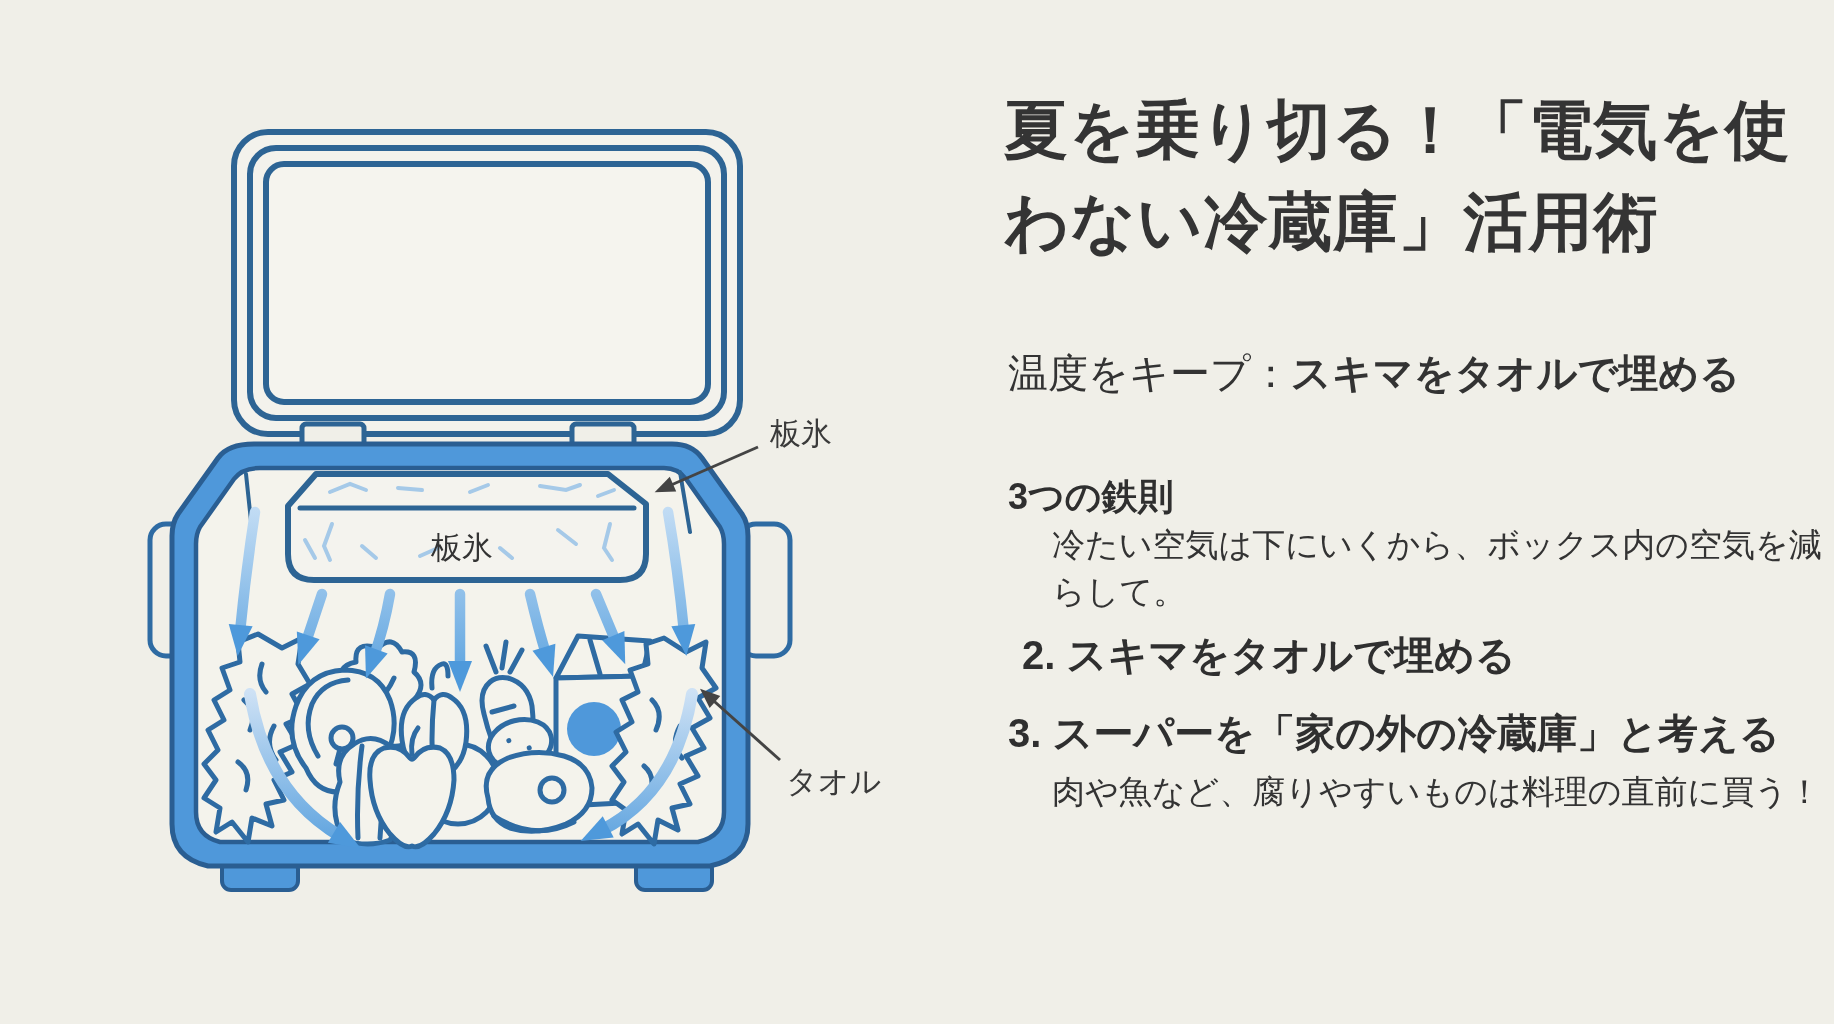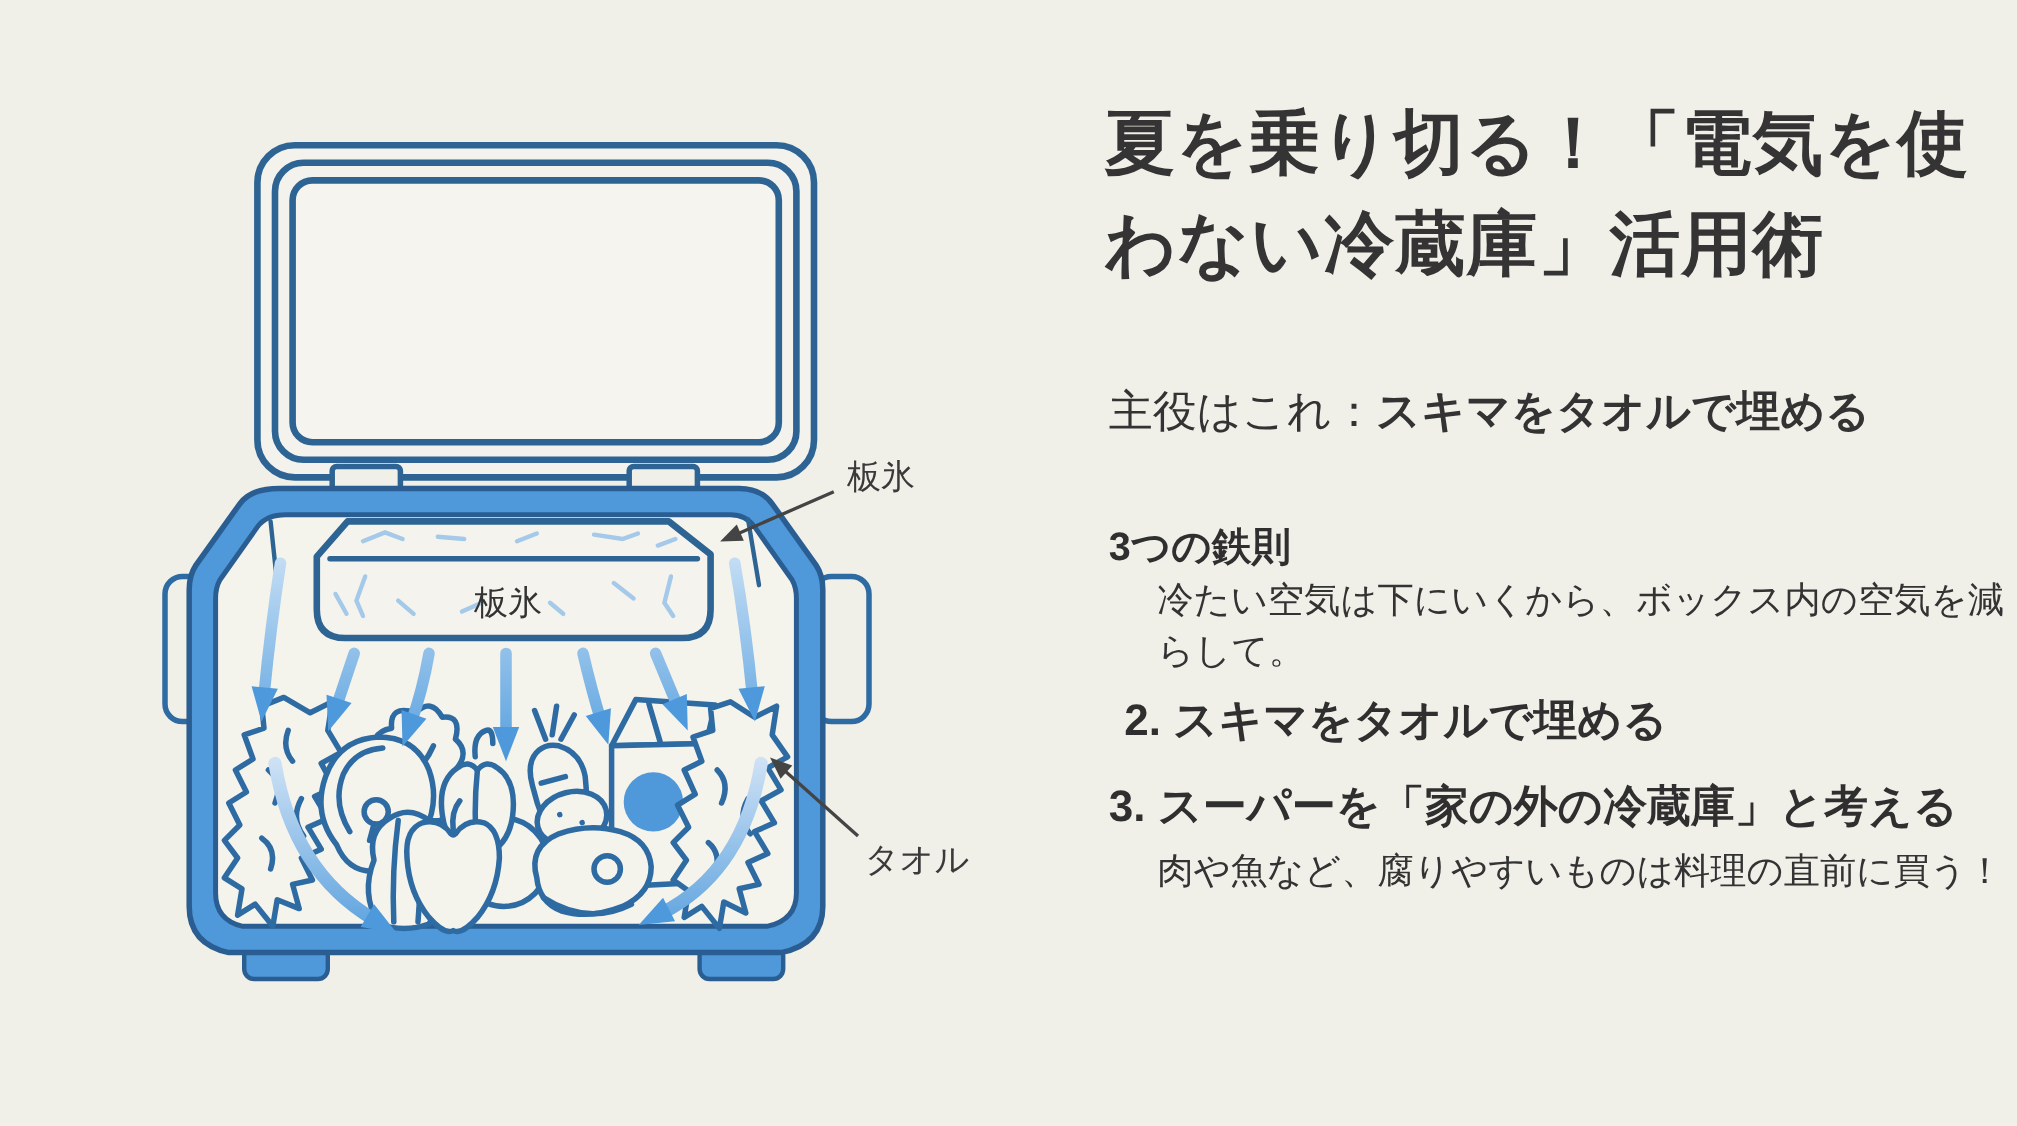--- a/index.html
+++ b/index.html
@@ -214,21 +214,21 @@
 
     <g>
       <path d="M 780,760 L 706,694" fill="none" stroke="#444444" stroke-width="3" marker-end="url(#chead)"></path>
       <text x="786" y="792" font-size="31" fill="#3a3a3a">タオル</text>
     </g>
   </svg>
 
   <div class="content">
     <h1 class="title"><span>夏を乗り切る！「電気を使</span><br><span>わない冷蔵庫」活用術</span></h1>
 
-    <p class="subtitle"><span>主役はこれ：</span><b>スキマをタオルで埋める</b></p>
+    <p class="subtitle"><span>温度をキープ：</span><b>スキマをタオルで埋める</b></p>
 
     <div class="section-header">3つの鉄則</div>
 
     <div class="rule">
       <p>冷たい空気は下にいくから、ボックス内の空気を減らして。</p>
     </div>
 
     <div class="rule">
       <h3>2. スキマをタオルで埋める</h3>
     </div>

